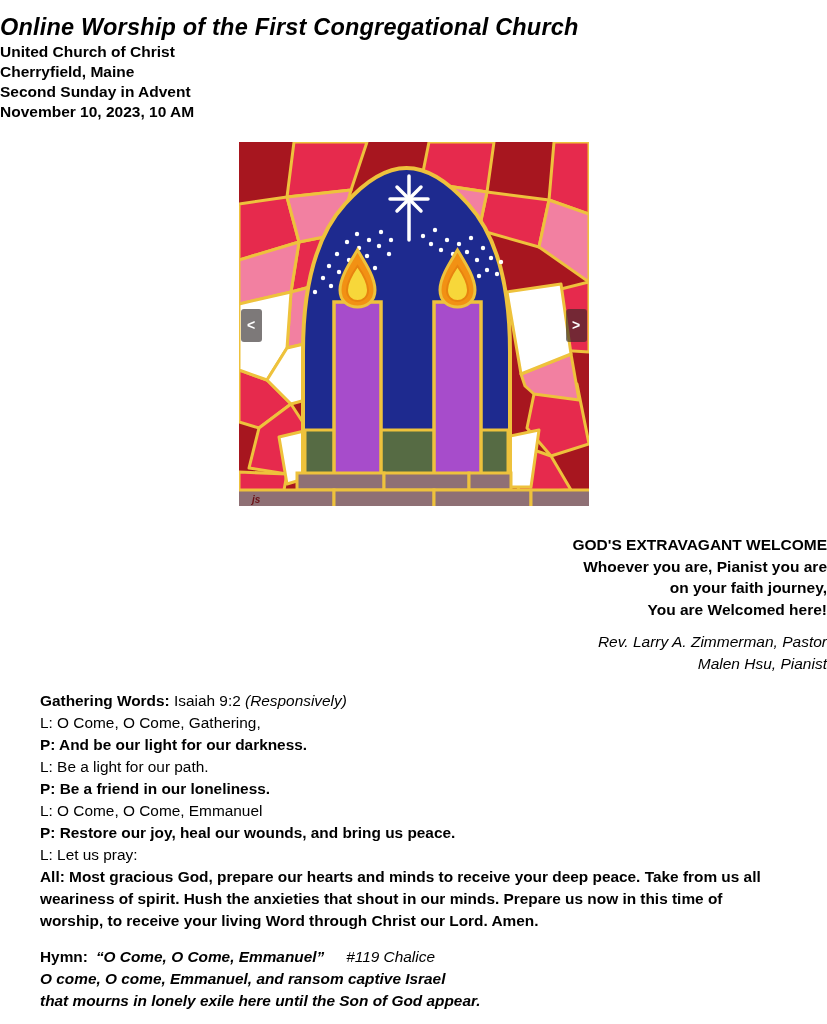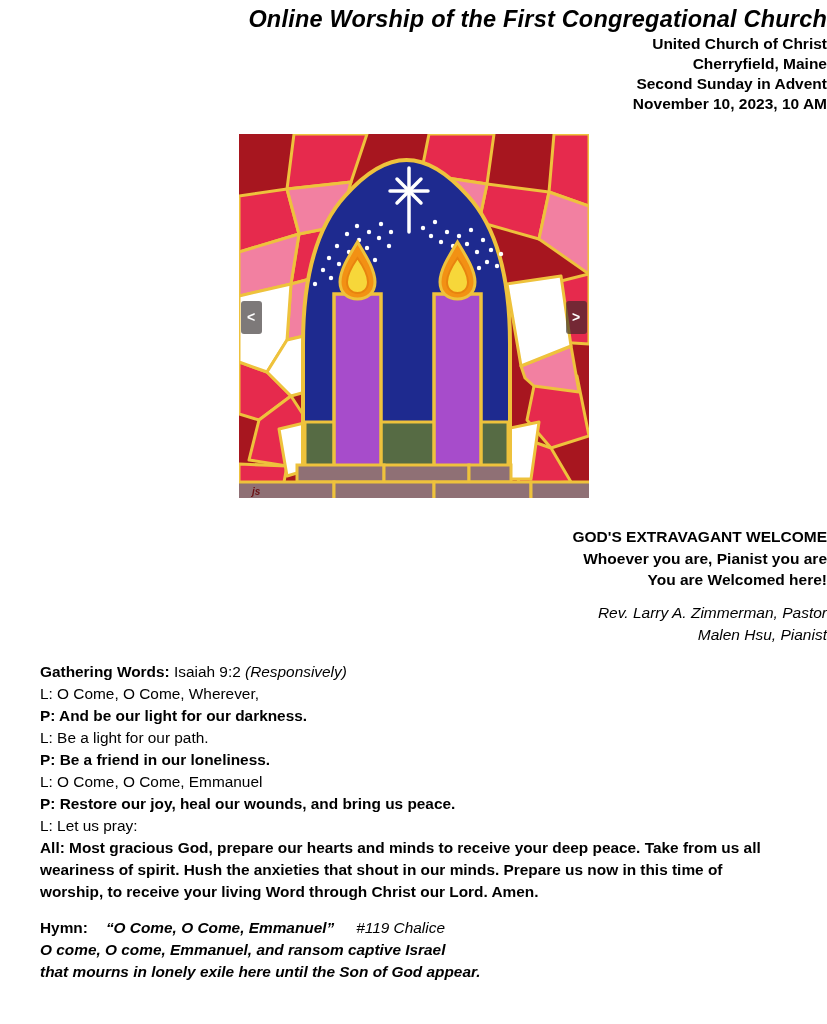--- a/index.html
+++ b/index.html
@@ -5,21 +5,21 @@
   * { margin:0; padding:0; box-sizing:border-box; }
   html,body { background:#ffffff; }
   body {
     width:827px; height:1024px; margin:0 auto;
     font-family:"Liberation Sans","DejaVu Sans",sans-serif;
     color:#1a1a1a; overflow:hidden;
   }
   .page { width:827px; height:1024px; position:relative; }
 
   
-  .header { text-align:right; padding-top:4px; }
+  .header { text-align:left; padding-top:12px; }
   .title {
     font-size:23.5px; font-weight:bold; font-style:italic;
     line-height:30px; letter-spacing:0.2px; color:#000;
   }
   .sub { font-size:15.5px; font-weight:bold; line-height:20px; color:#000; }
   .sub.italic { }
 
   
   .carousel {
     position:relative; width:350px; height:364px;
@@ -46,21 +46,21 @@
   .liturgy { margin:15px 38px 0 40px; }
   .liturgy p { font-size:15.4px; line-height:22px; color:#000; }
   .b { font-weight:bold; }
   .i { font-style:italic; }
   .bi { font-weight:bold; font-style:italic; }
   .u { text-underline-offset:2px; }
   .allwrap { max-width:752px; }
 
   .hymn { margin:14px 38px 0 40px; }
   .hymn p { font-size:15.4px; line-height:22px; color:#000; }
-  .hymn-title { margin-left:18px; }
+  .hymn-title { margin-left:8px; }
   .hymn-num { margin-left:22px; }
 </style>
 </head>
 <body>
 
 <div class="page">
 
   <div class="header">
     <div class="title">Online Worship of the First Congregational Church</div>
     <div class="sub italic">United Church of Christ</div>
@@ -176,30 +176,31 @@
       </g>
       <text x="13" y="361" font-size="10" font-style="italic" font-weight="bold" fill="#6b1014">js</text>
     </svg>
     <button class="nav-btn prev">&lt;</button>
     <button class="nav-btn next">&gt;</button>
   </figure>
 
   <section class="welcome">
     <div class="wline">GOD'S EXTRAVAGANT WELCOME</div>
     <div class="wline">Whoever you are, Pianist you are</div>
+    <div class="wline">on your faith journey,</div>
     <div class="wline">You are Welcomed here!</div>
     <div class="staff">
       <div class="sline">Rev. Larry A. Zimmerman, Pastor</div>
       <div class="sline">Malen Hsu, Pianist</div>
     </div>
   </section>
 
   <section class="liturgy">
     <p><span class="b u">Gathering Words</span><span class="b">:</span> <span>Isaiah 9:2</span> <span class="i">(Responsively)</span></p>
-    <p>L: O Come, O Come, Wherever,</p>
+    <p>L: O Come, O Come, Gathering,</p>
     <p class="b">P: And be our light for our darkness.</p>
     <p>L: Be a light for our path.</p>
     <p class="b">P: Be a friend in our loneliness.</p>
     <p>L: O Come, O Come, Emmanuel</p>
     <p class="b">P: Restore our joy, heal our wounds, and bring us peace.</p>
     <p>L: Let us pray:</p>
     <p class="b allwrap">All: Most gracious God, prepare our hearts and minds to receive your deep peace. Take from us all weariness of spirit. Hush the anxieties that shout in our minds. Prepare us now in this time of worship, to receive your living Word through Christ our Lord. Amen.</p>
   </section>
 
   <section class="hymn">

